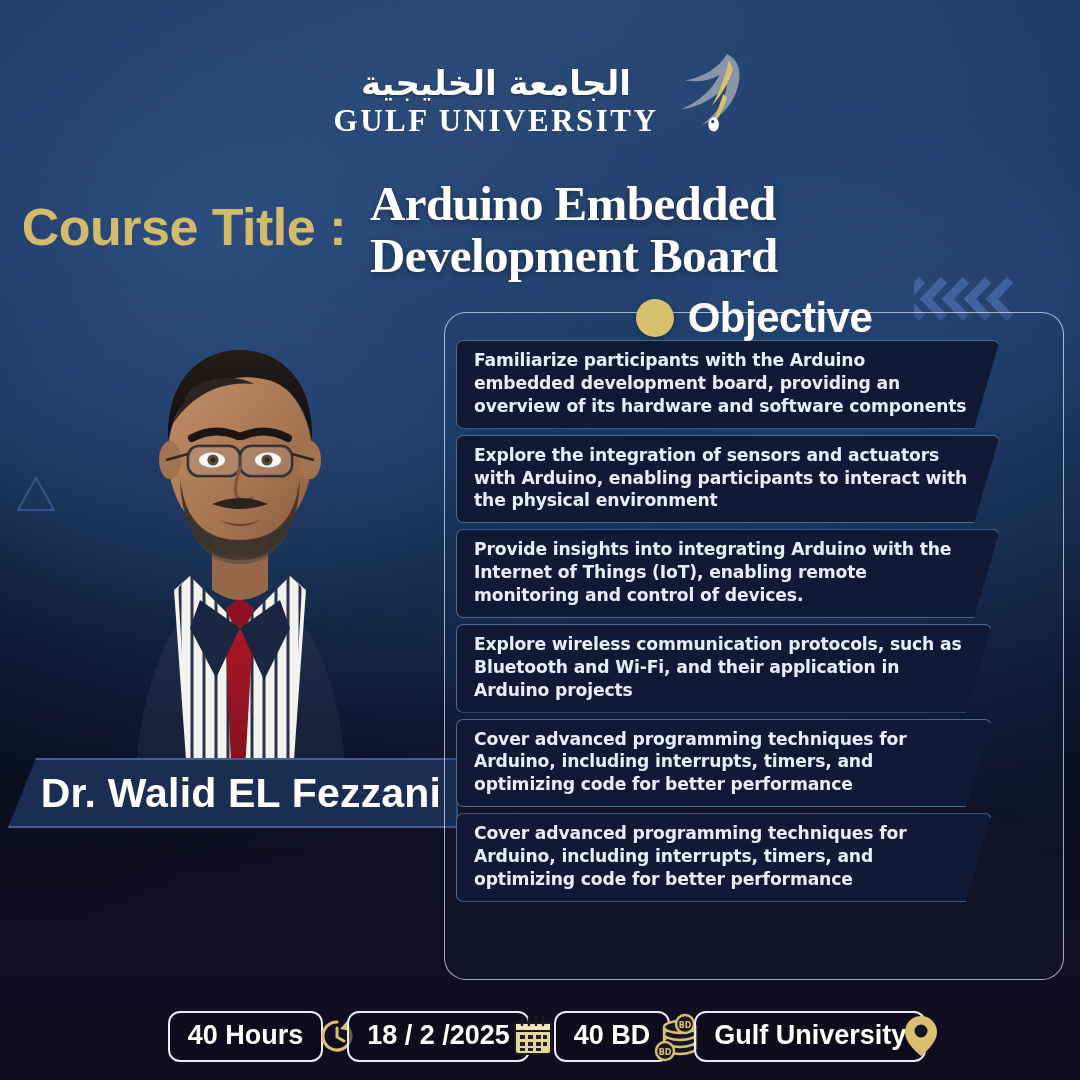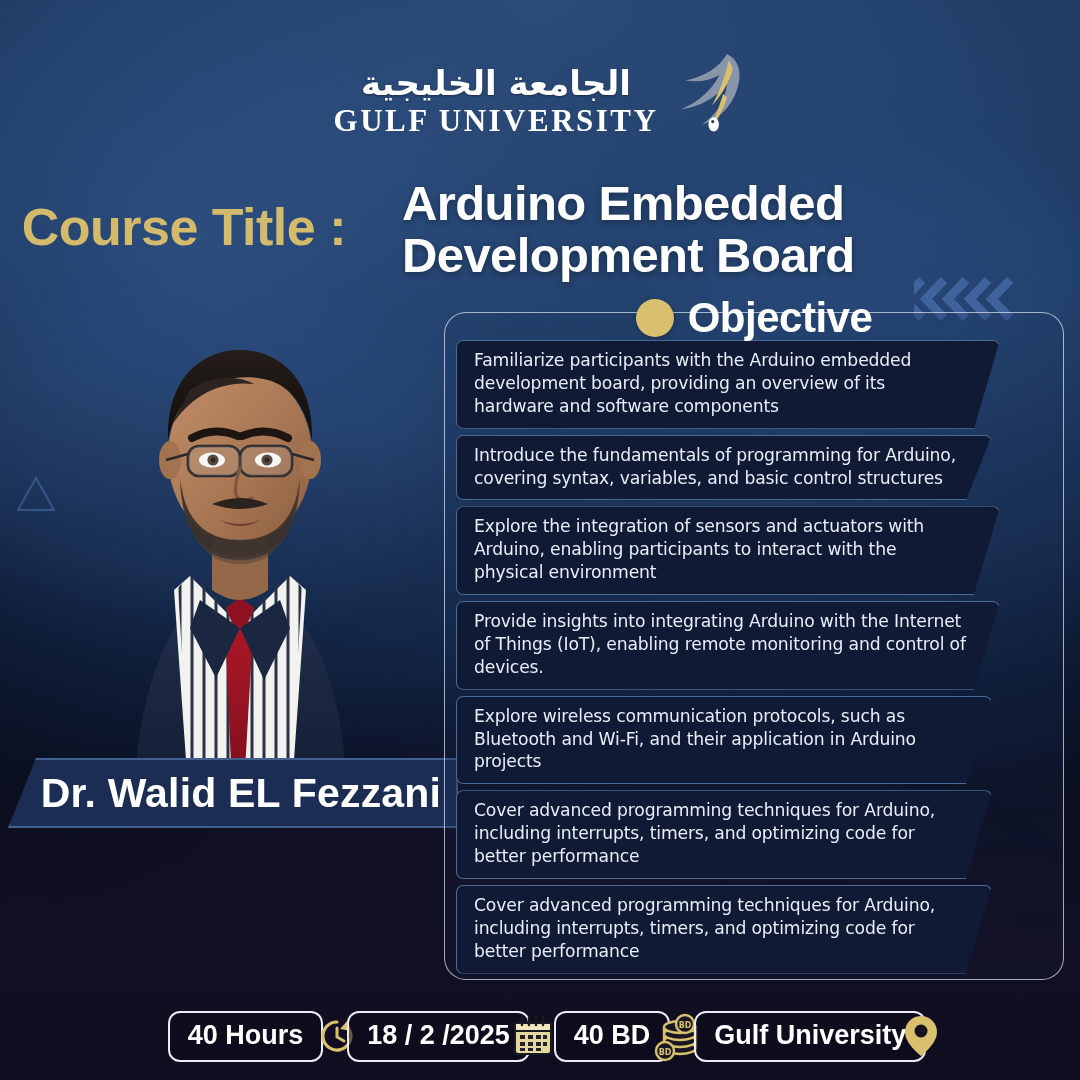--- a/index.html
+++ b/index.html
@@ -64,30 +64,30 @@
   .logo-en {
     font-family:"Liberation Serif", serif;
     font-size:31px; color:#fff; font-weight:700;
     letter-spacing:2.5px; margin-top:5px;
   }
   .logo-mark { width:78px; height:82px; margin-bottom:2px; }
 
   
   .title-row {
     position:absolute; top:178px; left:0; width:1080px;
-    display:flex; align-items:flex-start;gap:32px;
+    display:flex; align-items:flex-start;
   }
   .title-label {
     width:370px; text-align:right; padding-right:24px;
     font-family:"Liberation Sans", sans-serif;
     font-weight:700; font-size:52px; color:#d4bb6b;
     letter-spacing:-.5px; line-height:1.05; padding-top:22px;
   }
   .title-value {
-    font-family:Liberation Sans, sans-serif;
+    font-family:Liberation Serif, serif;
     font-weight:700; font-size:49px; color:#ffffff;
     line-height:1.06; letter-spacing:-.6px;
     text-shadow:0 2px 6px rgba(0,0,0,.35);
     max-width:520px;
   }
 
   
   .speaker-photo {
     position:absolute; left:40px; top:288px; width:400px; height:490px;
     overflow:hidden;
@@ -156,21 +156,21 @@
   }
   .obj-item .bgshape {
     position:absolute; inset:0;
     background:#111a35;
     border:1px solid rgba(120,175,225,.55);
     border-radius:7px;
     clip-path:polygon(0 0, 100% 0, calc(100% - 26px) 100%, 0 100%);
     z-index:-1;
     box-shadow:0 2px 8px rgba(0,0,0,.35);
   }
-  .obj-item .txt { position:relative; z-index:1; }
+  .obj-item .txt { position:relative; z-index:1;font-weight:bold; }
   .obj-item.w2 { width:536px; }
 
   
   .footer {
     position:absolute; left:0; bottom:18px; width:1080px;
     display:flex; align-items:center; justify-content:center; gap:24px;
     padding-left:14px;
   }
   .badge { position:relative; display:flex; }
   .badge .pill {
@@ -347,24 +347,20 @@
 
   <div class="obj-head">
     <span class="obj-dot"></span>
     <span class="obj-title">Objective</span>
   </div>
 
   <div class="obj-list">
     <div class="obj-item">
       <div class="bgshape"></div>
       <span class="txt">Familiarize participants with the Arduino embedded development board, providing an overview of its hardware and software components</span>
-    </div>
-    <div class="obj-item w2">
-      <div class="bgshape"></div>
-      <span class="txt">Introduce the fundamentals of programming for Arduino, covering syntax, variables, and basic control structures</span>
     </div>
     <div class="obj-item">
       <div class="bgshape"></div>
       <span class="txt">Explore the integration of sensors and actuators with Arduino, enabling participants to interact with the physical environment</span>
     </div>
     <div class="obj-item">
       <div class="bgshape"></div>
       <span class="txt">Provide insights into integrating Arduino with the Internet of Things (IoT), enabling remote monitoring and control of devices.</span>
     </div>
     <div class="obj-item w2">

